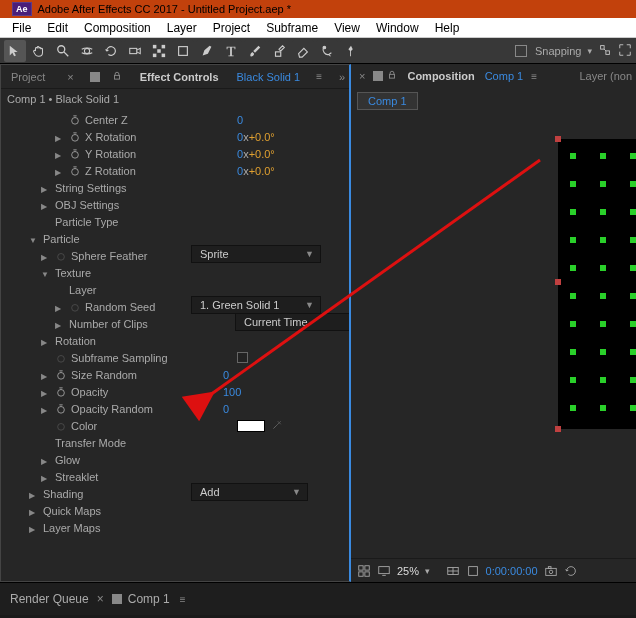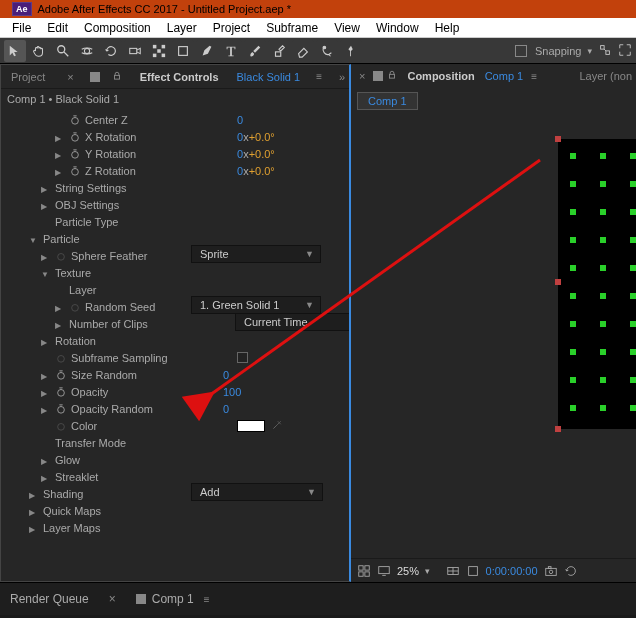--- a/index.html
+++ b/index.html
@@ -52,21 +52,21 @@
 .viewer { flex: 1; background: #262626; position: relative; overflow: hidden; }
 .black-solid { position: absolute; left: 207px; top: 29px; width: 78px; height: 290px; background: #000; }
 .dot { position: absolute; width: 6px; height: 6px; background: #2ad02a; }
 .anchor { position: absolute; width: 6px; height: 6px; background: #c04040; }
 .arrow-svg { position: absolute; left: 0; top: 0; pointer-events: none; }
 .viewer-footer { height: 24px; background: #262626; border-top: 1px solid #1a1a1a; display: flex; align-items: center; gap: 6px; padding: 0 6px; font-size: 11px; color: #aaa; }
 .vf-btn svg { width: 14px; height: 14px; }
 .vf-btn { display:flex; align-items:center; }
 .zoom { color: #ddd; }
 .tc { color: #3a8ae0; }
-.timeline-tabs { height: 28px; background: #1e1e1e; border-top: 1px solid #000; display: flex; align-items: center; padding: 16px 10px; gap: 16px; font-size: 12px; color: #aaa; }
+.timeline-tabs { height: 28px; background: #1e1e1e; border-top: 1px solid #000; display: flex; align-items: center; padding: 16px 10px; gap: 4px; font-size: 12px; color: #aaa; }
 .timeline-tabs .tl-tab { display: flex; align-items: center; gap: 6px; }
 .tl-block { width: 10px; height: 10px; background: #888; display: inline-block; }
 .pane-menu { margin-left: 4px; color: #888; }
 .menu-lines { display: inline-block; line-height: 3px; font-size: 10px; letter-spacing: -1px; }
 .spacer-right { flex:1; }
 .layer-none { color: #888; margin-left: 14px; }
 </style>
 </head>
 <body>
 
@@ -433,21 +433,21 @@
         <span style="margin-left:6px;color:#555;"><svg width="12" height="12" viewBox="0 0 16 16" fill="none" stroke="#666">
               <path d="M3 13 L7 9 M13 3 L11 5 M9 3 L13 7 M11 5 L6 10 L4 12"></path>
             </svg></span>
       </div>
 
       <div class="prop-row ind-3">
         <span class="prop-name">
             <span>Transfer Mode</span>
           </span>
       </div>
-      <div class="dropdown" style="left:190px; top:374px; width:132px;text-align:right;">
+      <div class="dropdown" style="left:190px; top:374px; width:117px;text-align:right;">
         <span>Add</span>
           <span class="chev">▼</span>
       </div>
 
       <div class="prop-row ind-2 dimtext">
         <span class="prop-name">
             <span class="twirl closed"></span>
             <span>Glow</span>
           </span>
       </div>

